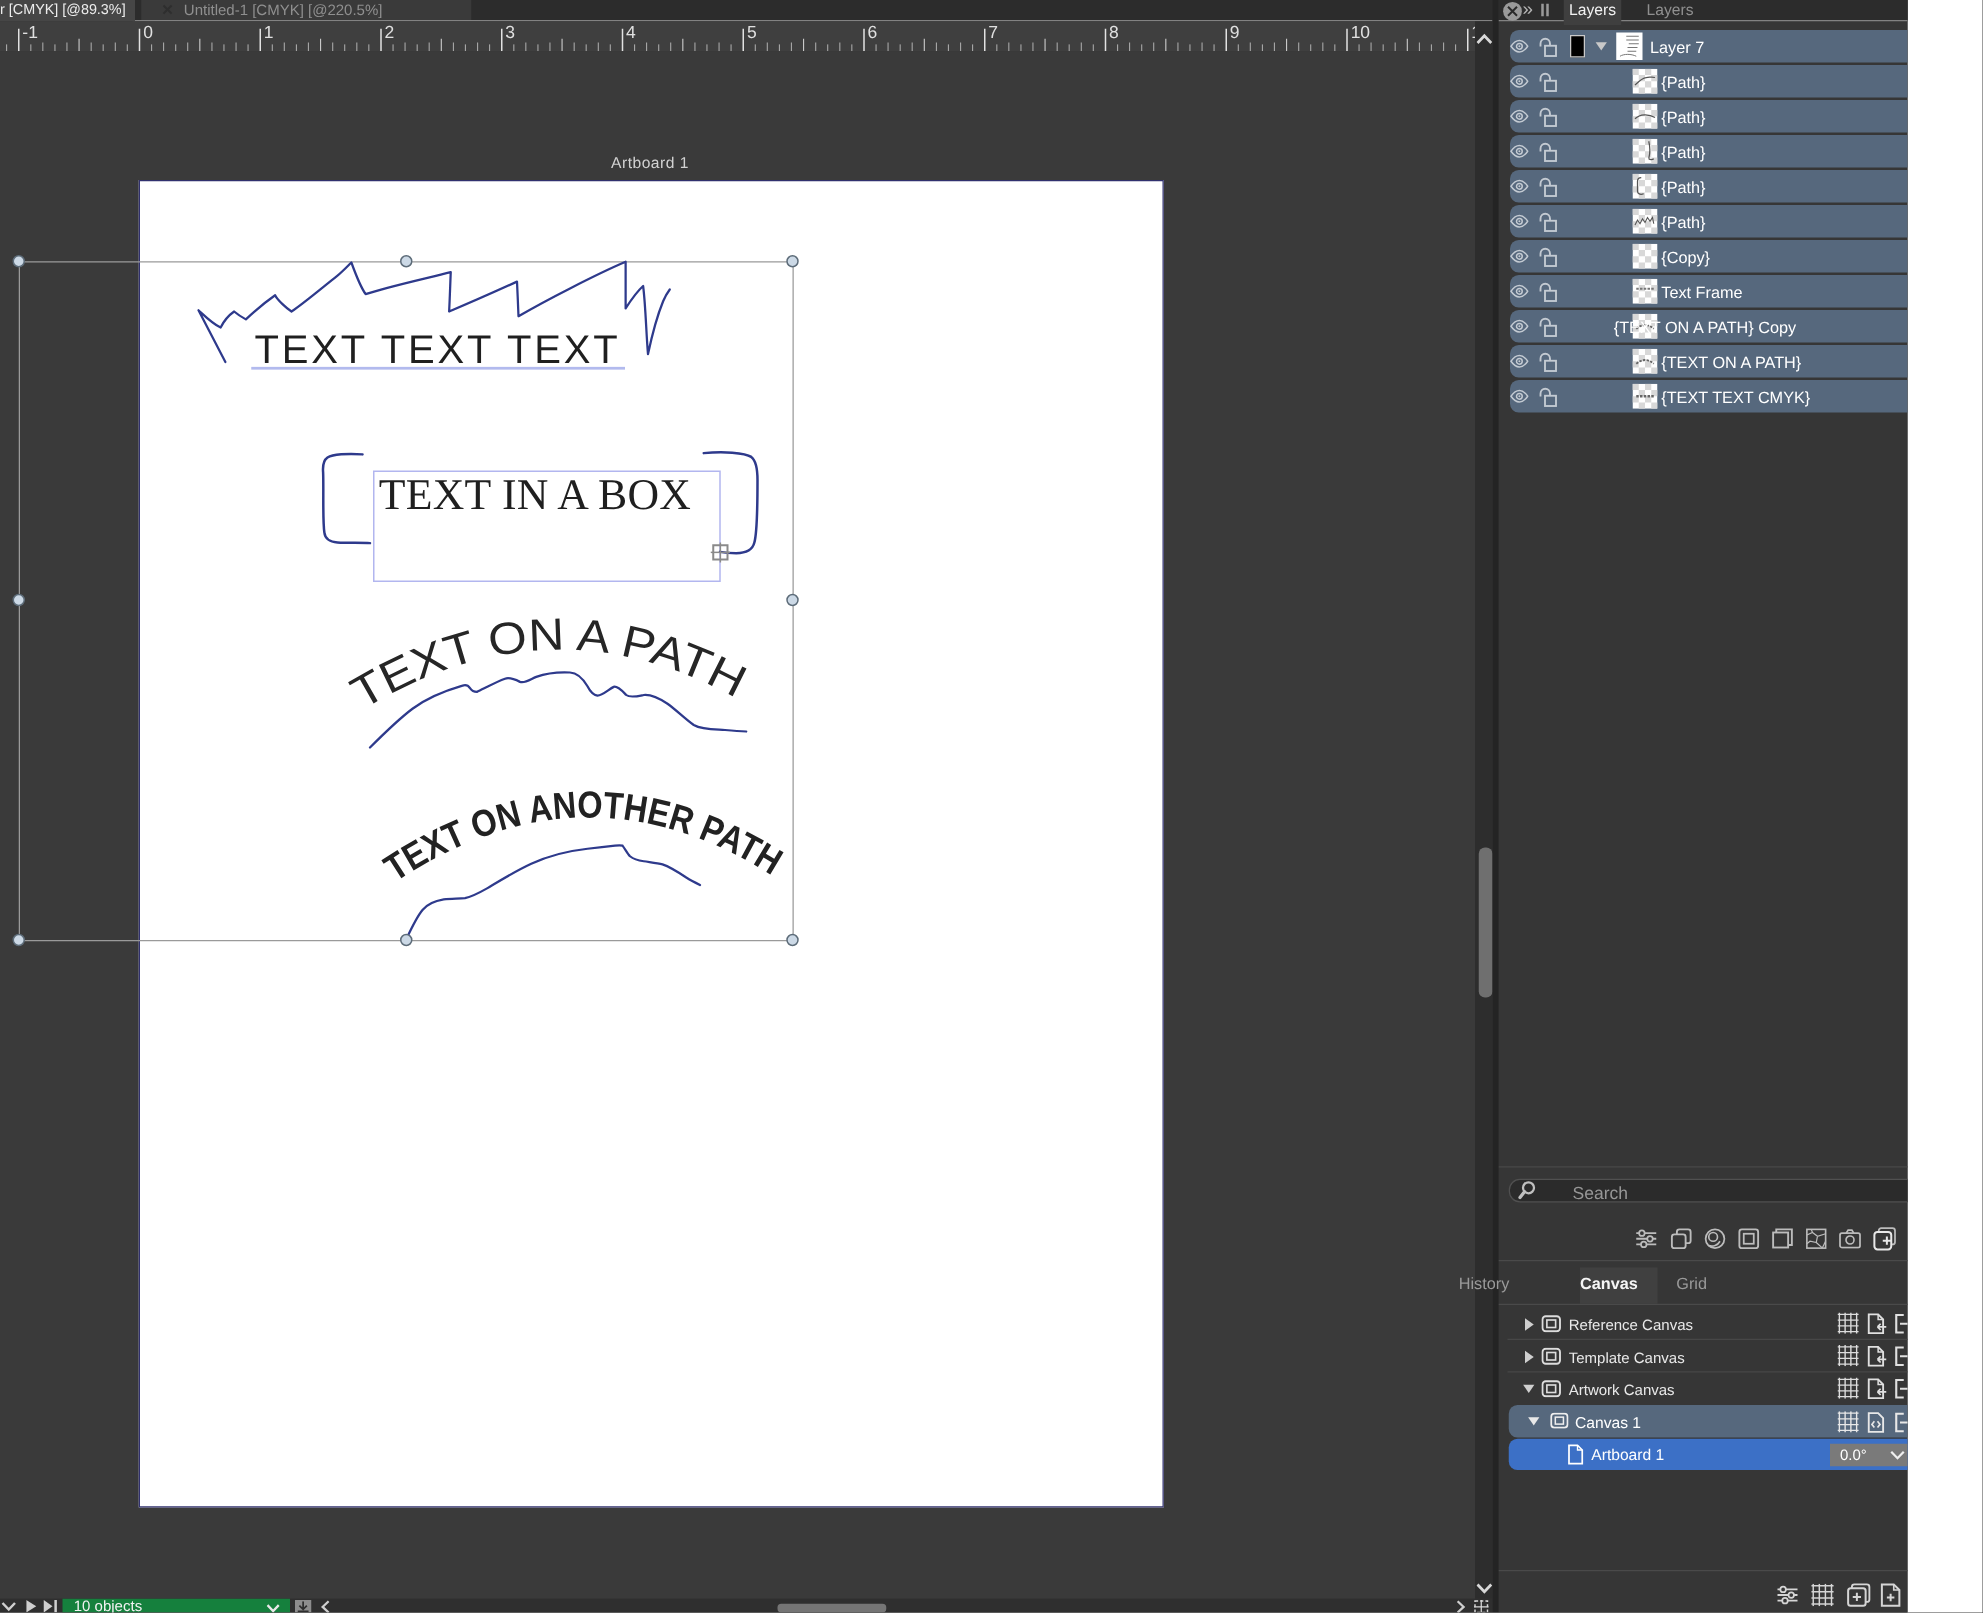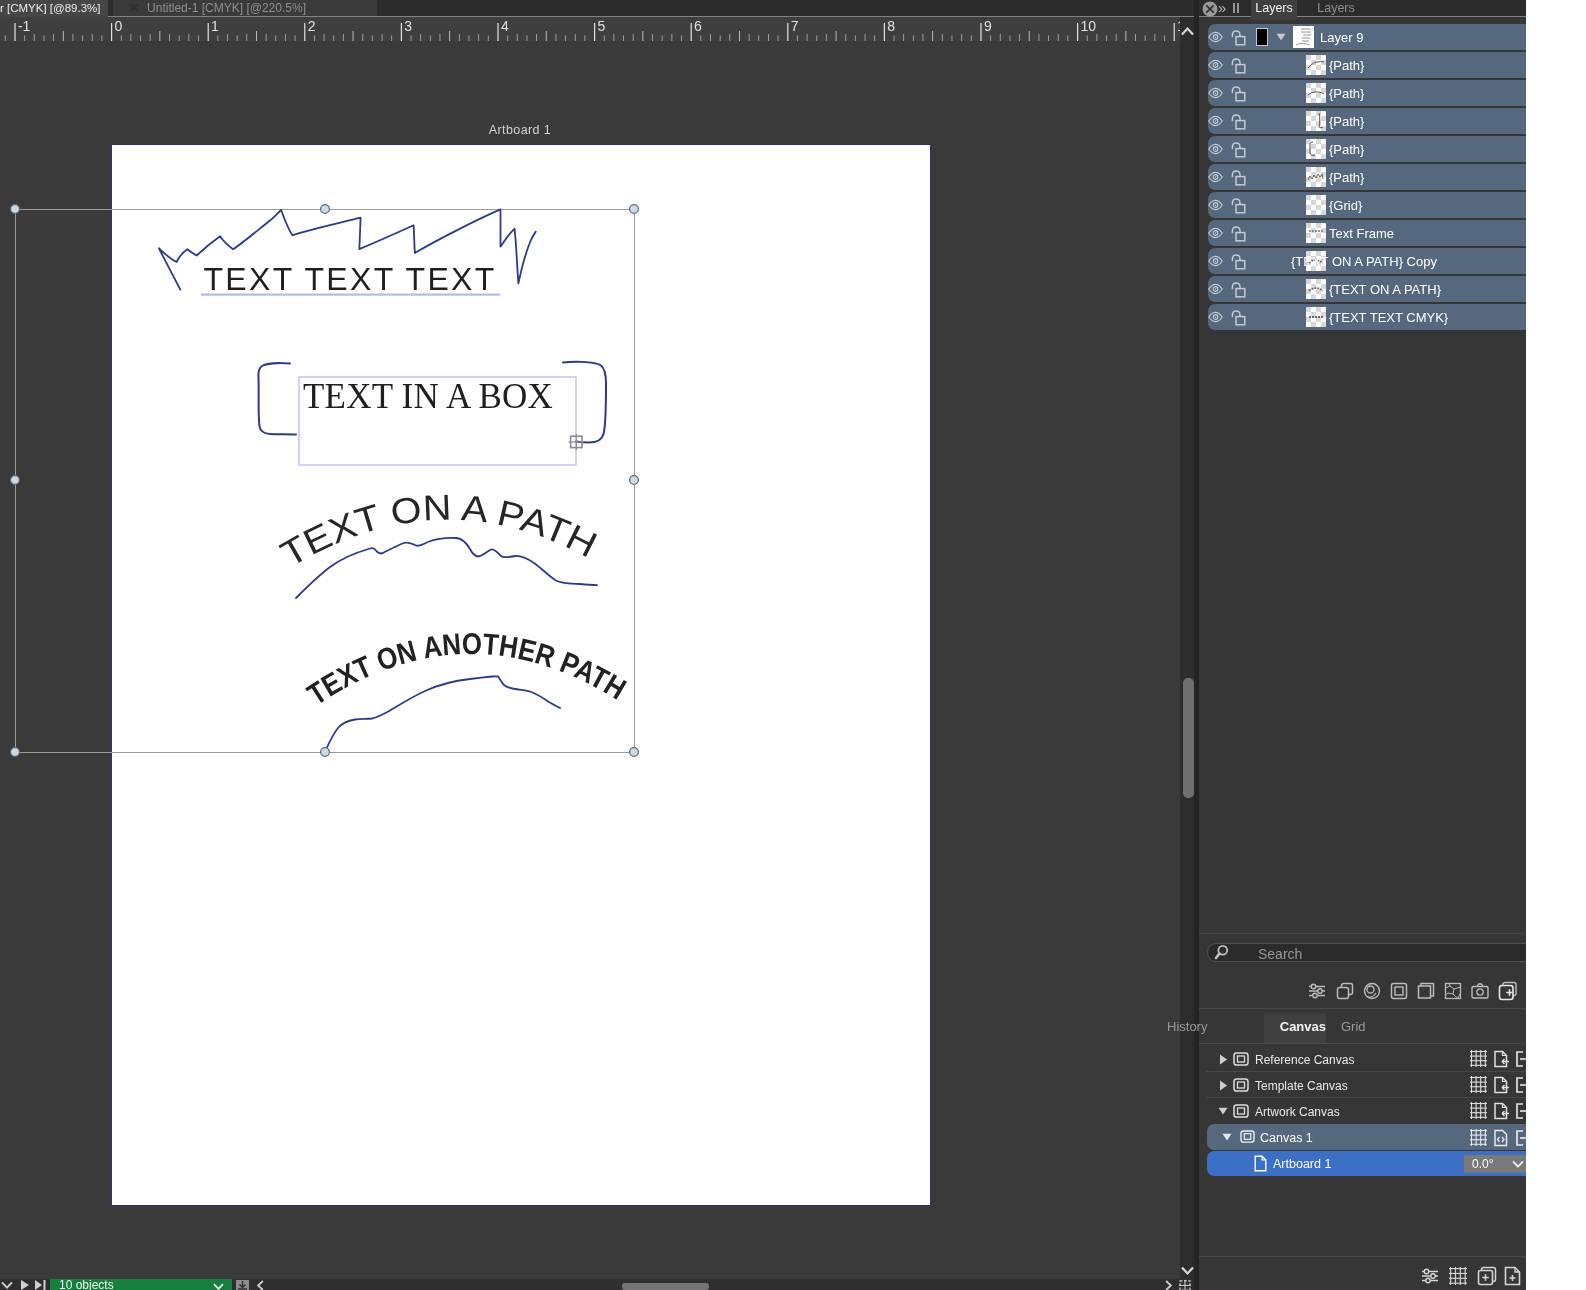--- a/index.html
+++ b/index.html
@@ -272,21 +272,21 @@
 <svg style="position:absolute;left:1276px;top:33px" width="10" height="8" viewBox="0 0 10 8">
       <path d="M0.5,0.8 L9.5,0.8 L5,7.4 Z" fill="#c9c9c9"></path>
     </svg>
 <div class="abs" style="left:1293px;top:26px;width:21px;height:22px;background:#fff"></div>
 <svg class="abs" style="left:1293px;top:26px" width="21" height="22" viewBox="0 0 21 22">
       <g stroke="#777" stroke-width="0.8" fill="none">
         <path d="M8,3 H18 M8,6 H18 M10,9 H18 M9,12 H17 M9,15 H16"></path>
         <path d="M3,19 C6,17 12,17 16,19"></path>
       </g>
     </svg>
-<div class="abs" style="left:1320px;top:30px;color:#fff;font-size:13px">Layer 9</div>
+<div class="abs" style="left:1320px;top:30px;color:#fff;font-size:13px">Layer 7</div>
 <svg style="position:absolute;left:1545px;top:30px" width="14" height="14" viewBox="0 0 14 14">
       <circle cx="7" cy="7" r="5.7" fill="none" stroke="#cdd6de" stroke-width="1.5"></circle>
     </svg>
 <div class="abs" style="left:1208px;top:52px;width:358px;height:26px;background:#56687d;border-radius:7px"></div>
 <svg style="position:absolute;left:1208px;top:59px" width="15" height="12" viewBox="0 0 15 12">
       <path d="M0.8,6 C3,2.8 5.2,1.4 7.5,1.4 C9.8,1.4 12,2.8 14.2,6 C12,9.2 9.8,10.6 7.5,10.6 C5.2,10.6 3,9.2 0.8,6 Z" fill="none" stroke="#c3cad2" stroke-width="1.2"></path>
       <circle cx="7.5" cy="6" r="2.3" fill="none" stroke="#c3cad2" stroke-width="1.2"></circle>
       <circle cx="7.5" cy="6" r="0.8" fill="#c3cad2"></circle>
     </svg>
 <svg style="position:absolute;left:1231px;top:57px" width="15" height="17" viewBox="0 0 15 17">
@@ -444,21 +444,21 @@
         <rect x="0" y="0" width="5" height="5"></rect>
         <rect x="10" y="0" width="5" height="5"></rect>
         <rect x="5" y="5" width="5" height="5"></rect>
         <rect x="15" y="5" width="5" height="5"></rect>
         <rect x="0" y="10" width="5" height="5"></rect>
         <rect x="10" y="10" width="5" height="5"></rect>
         <rect x="5" y="15" width="5" height="5"></rect>
         <rect x="15" y="15" width="5" height="5"></rect>
       </g>
     </svg>
-<div class="abs" style="left:1329px;top:198px;color:#fff;font-size:13px">{Grid}</div>
+<div class="abs" style="left:1329px;top:198px;color:#fff;font-size:13px">{Copy}</div>
 <svg style="position:absolute;left:1545px;top:198px" width="14" height="14" viewBox="0 0 14 14">
       <circle cx="7" cy="7" r="5.7" fill="none" stroke="#cdd6de" stroke-width="1.5"></circle>
       <circle cx="7" cy="7" r="2.6" fill="#cdd6de"></circle>
     </svg>
 <div class="abs" style="left:1208px;top:220px;width:358px;height:26px;background:#56687d;border-radius:7px"></div>
 <svg style="position:absolute;left:1208px;top:227px" width="15" height="12" viewBox="0 0 15 12">
       <path d="M0.8,6 C3,2.8 5.2,1.4 7.5,1.4 C9.8,1.4 12,2.8 14.2,6 C12,9.2 9.8,10.6 7.5,10.6 C5.2,10.6 3,9.2 0.8,6 Z" fill="none" stroke="#c3cad2" stroke-width="1.2"></path>
       <circle cx="7.5" cy="6" r="2.3" fill="none" stroke="#c3cad2" stroke-width="1.2"></circle>
       <circle cx="7.5" cy="6" r="0.8" fill="#c3cad2"></circle>
     </svg>
@@ -630,21 +630,21 @@
     </svg>
 <svg class="abs" style="left:1556px;top:981px" width="18" height="19" viewBox="0 0 18 19">
       <path d="M3.5,5 L4.5,18 H13.5 L14.5,5" fill="none" stroke="#bcbcbc" stroke-width="1.5"></path>
       <line x1="1.5" y1="4.5" x2="16.5" y2="4.5" stroke="#bcbcbc" stroke-width="1.5"></line>
       <path d="M6,4 C6,1.5 7,0.8 9,0.8 C11,0.8 12,1.5 12,4" fill="none" stroke="#bcbcbc" stroke-width="1.3"></path>
       <path d="M6.8,7.5 L7.3,15.5 M9,7.5 V15.5 M11.2,7.5 L10.7,15.5" stroke="#bcbcbc" stroke-width="1.1"></path>
     </svg>
 <div class="abs" style="left:1199px;top:1008px;width:387px;height:1px;background:#4a4a4a"></div>
 <div class="abs" style="left:1264px;top:1014px;width:62px;height:29px;background:#404040"></div>
 <div class="abs" style="left:1167px;top:1019px;color:#9a9a9a;font-size:13px">History</div>
-<div class="abs" style="left:1264px;top:1019px;width:62px;text-align:right;color:#f5f5f5;font-size:13px;font-weight:bold">Canvas</div>
+<div class="abs" style="left:1264px;top:1019px;width:62px;text-align:left;color:#f5f5f5;font-size:13px;font-weight:bold">Canvas</div>
 <div class="abs" style="left:1341px;top:1019px;color:#9a9a9a;font-size:13px">Grid</div>
 <svg style="position:absolute;left:1565px;top:1020px" width="15" height="12" viewBox="0 0 15 12">
       <rect x="0" y="0.0" width="15" height="2" fill="#cccccc"></rect>
       <rect x="0" y="3.4" width="15" height="2" fill="#cccccc"></rect>
       <rect x="0" y="6.8" width="15" height="2" fill="#cccccc"></rect>
       <rect x="0" y="10.2" width="15" height="2" fill="#cccccc"></rect>
     </svg>
 <div class="abs" style="left:1199px;top:1043px;width:387px;height:1px;background:#4a4a4a"></div>
 <svg style="position:absolute;left:1219px;top:1054px" width="9" height="11" viewBox="0 0 9 11">
       <path d="M1,0.5 L8,5.5 L1,10.5 Z" fill="#cfcfcf"></path>

